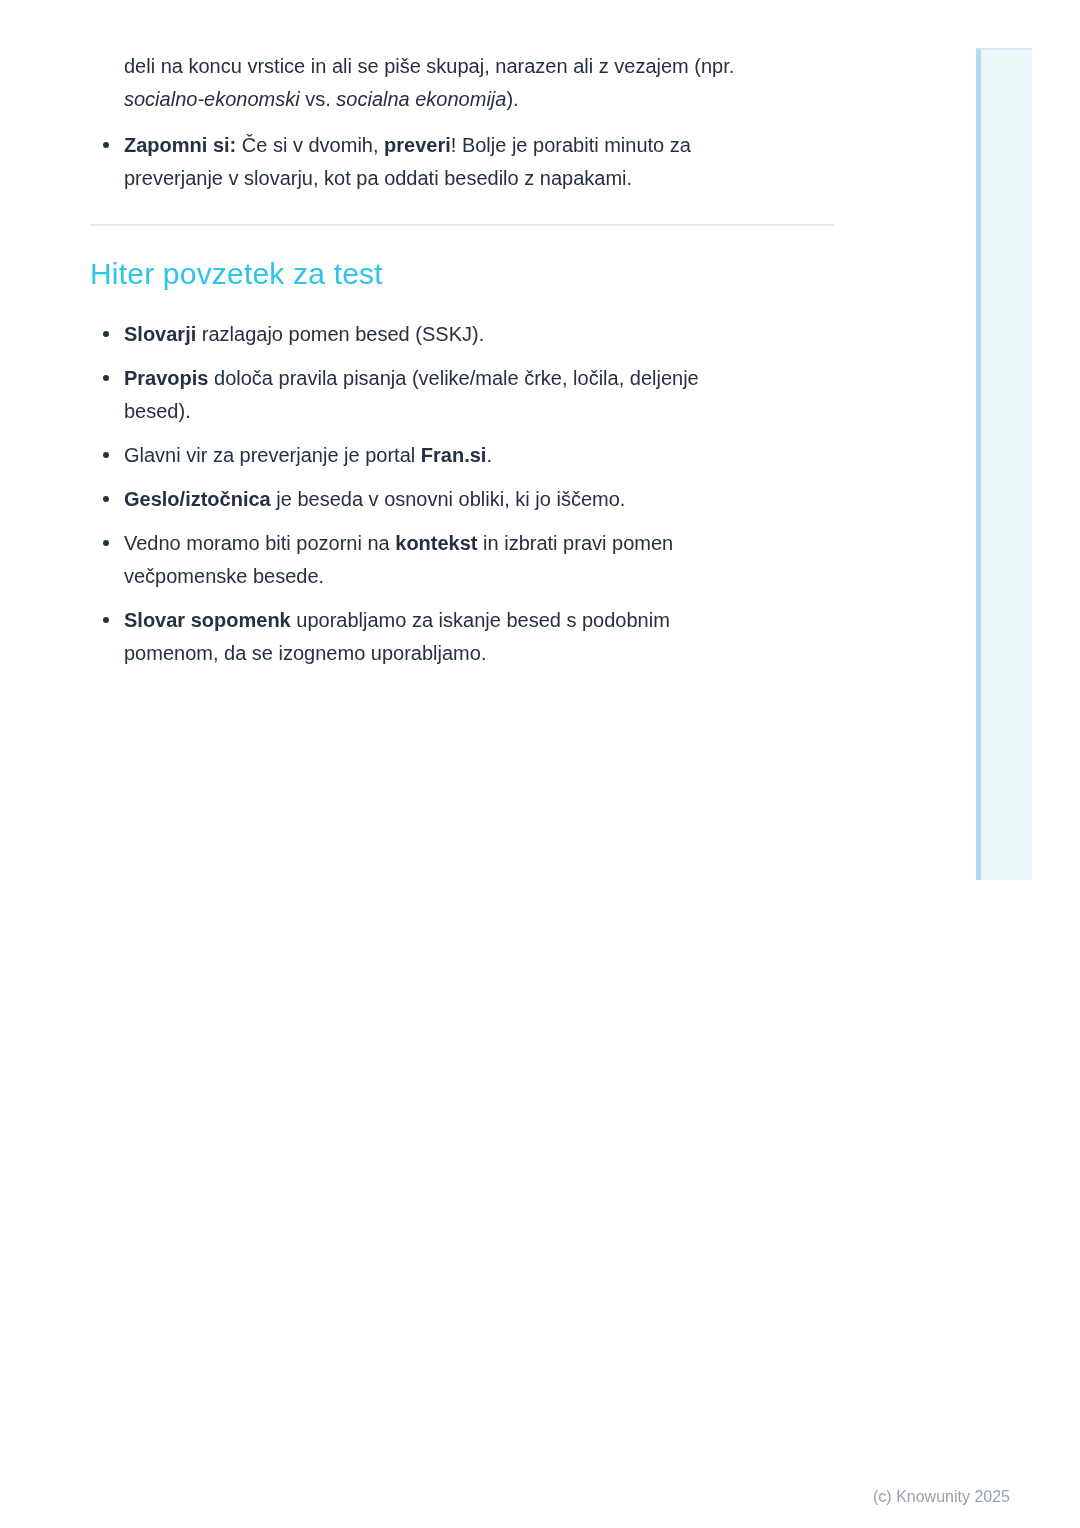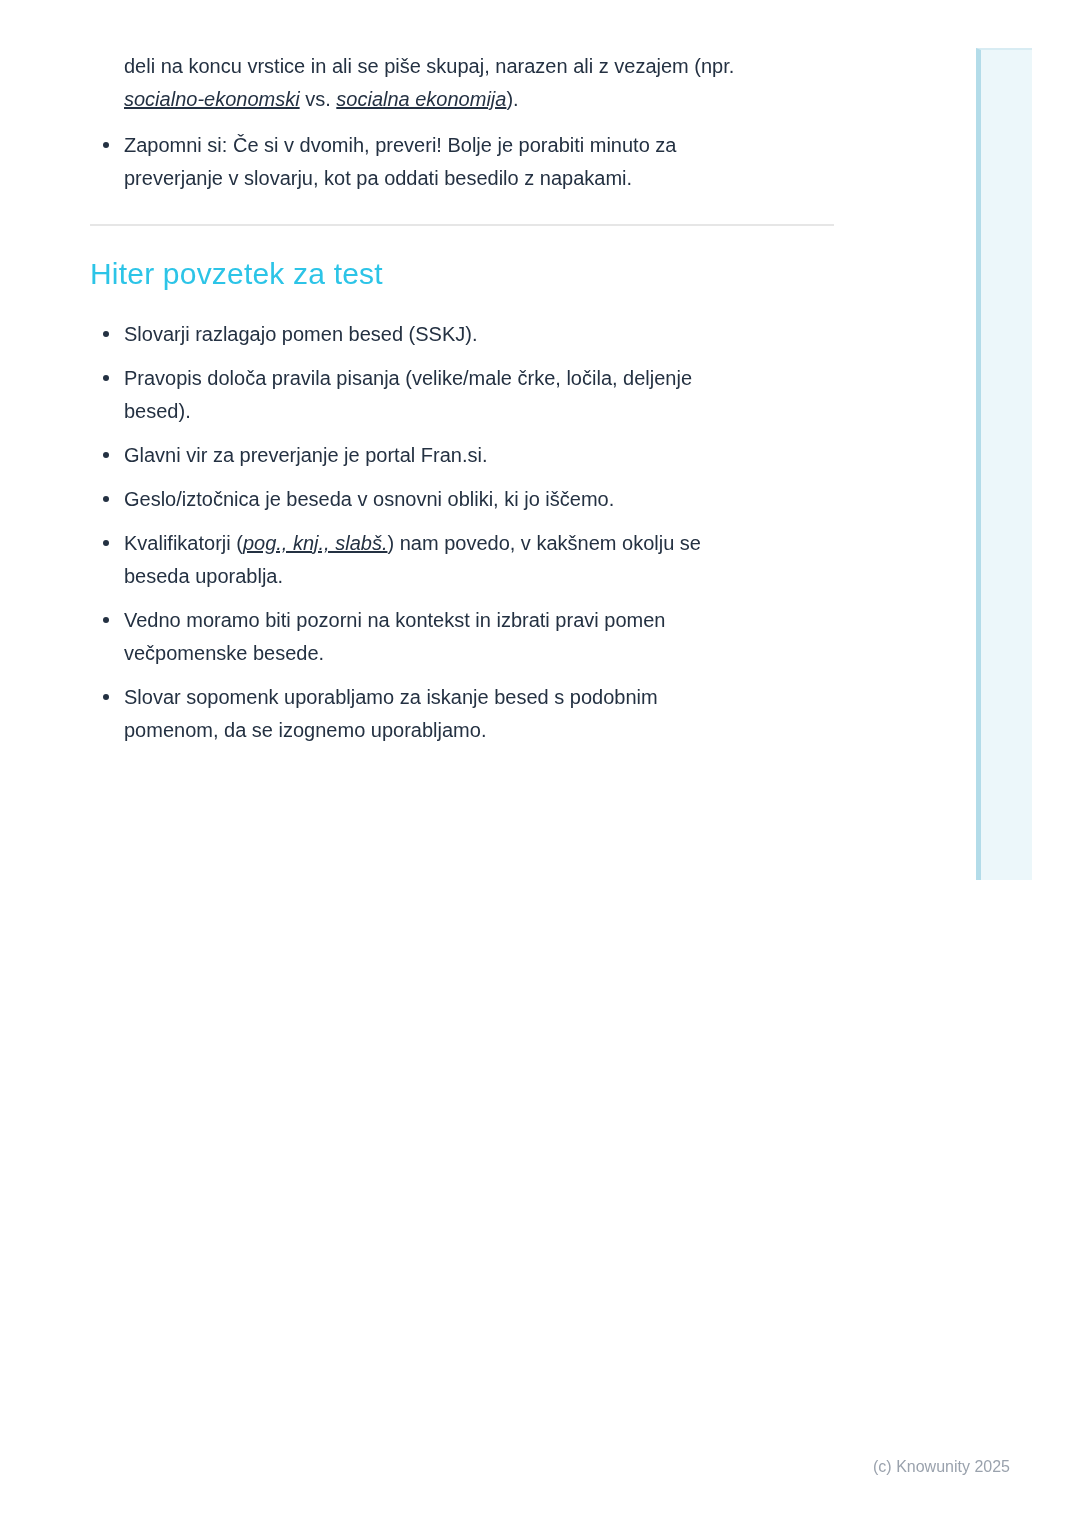--- a/index.html
+++ b/index.html
@@ -40,22 +40,22 @@
     width: 686px;
   }
   .dot {
     position: absolute;
     left: 13px; top: 13px;
     width: 6px; height: 6px;
     border-radius: 50%;
     background: #243142;
   }
 
-  .bold { font-weight: 400; }
-  .italic { font-style: italic; text-decoration: underline; }
+  .bold { font-weight: 700; }
+  .italic { font-style: italic; }
 
   .divider {
     height: 2px;
     background: #e6e6e6;
     border: none;
     margin: 29px 0 0 0;
     width: 744px;
   }
 
   .heading {
@@ -73,21 +73,21 @@
     position: absolute;
     left: 976px; top: 48px;
     width: 51px; height: 830px;
     background: #ecf7fa;
     border-left: 5px solid #b3dce9;
     border-top: 2px solid #d8ecf3;
   }
 
   .footer {
     position: absolute;
-    top: 1457px; right: 70px;
+    top: 1487px; right: 70px;
     font-size: 16px;
     line-height: 20px;
     color: #9aa2ad;
   }
 </style>
 </head>
 <body>
 
 <div class="page">
 
@@ -118,24 +118,20 @@
       <li>
         <span class="dot"></span>
         <span class="li-text"><span>Glavni vir za preverjanje je portal </span><span class="bold">Fran.si</span><span>.</span></span>
       </li>
       <li>
         <span class="dot"></span>
         <span class="li-text"><span class="bold">Geslo/iztočnica</span><span> je beseda v osnovni obliki, ki jo iščemo.</span></span>
       </li>
       <li>
         <span class="dot"></span>
-        <span class="li-text"><span class="bold">Kvalifikatorji</span><span> (</span><span class="italic">pog., knj., slabš.</span><span>) nam povedo, v kakšnem okolju se</span><br><span>beseda uporablja.</span></span>
-      </li>
-      <li>
-        <span class="dot"></span>
         <span class="li-text"><span>Vedno moramo biti pozorni na </span><span class="bold">kontekst</span><span> in izbrati pravi pomen</span><br><span>večpomenske besede.</span></span>
       </li>
       <li>
         <span class="dot"></span>
         <span class="li-text"><span class="bold">Slovar sopomenk</span><span> uporabljamo za iskanje besed s podobnim</span><br><span>pomenom, da se izognemo uporabljamo.</span></span>
       </li>
     </ul>
 
   </main>
 

